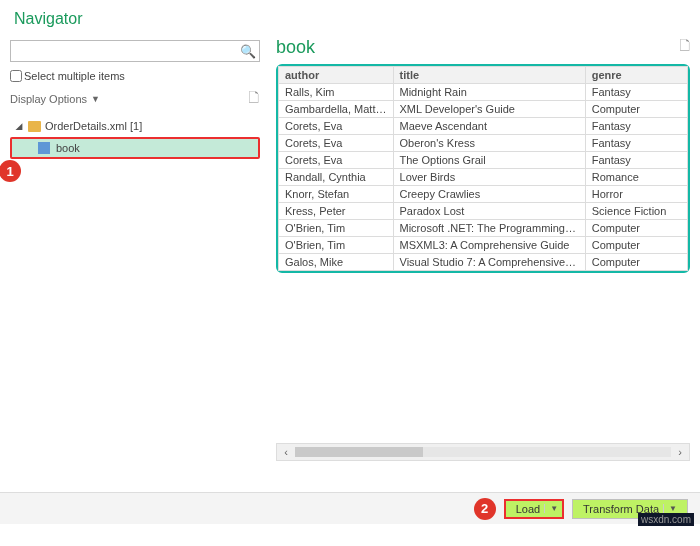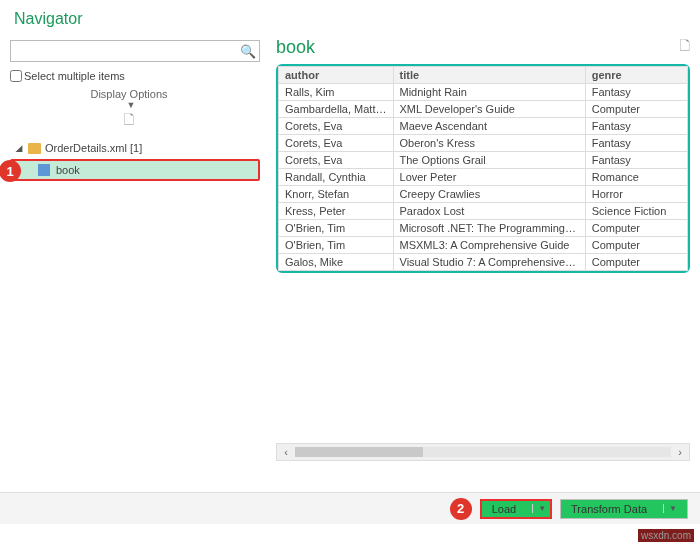--- a/index.html
+++ b/index.html
@@ -7,21 +7,21 @@
 .window { position: absolute; inset: 0; display: flex; flex-direction: column; }
 .topbar { padding: 10px 14px 6px 14px; }
 .title { color: #1a9a5c; font-size: 16px; font-weight: 400; }
 .main { display: flex; flex: 1; overflow: hidden; }
 .left { width: 270px; padding: 6px 10px 0 10px; position: relative; }
 .searchbox { display: flex; border: 1px solid #bbb; height: 22px; margin-bottom: 8px; align-items: center; }
 .searchbox input { flex: 1; border: none; outline: none; padding: 2px 6px; font-size: 11px; }
 .searchbox .mag { width: 22px; text-align: center; color: #1a9a5c; font-size: 13px; }
 .row-opt { display: flex; align-items: center; gap: 2px; margin: 4px 0; }
 .row-opt input[type=checkbox] { width: 12px; height: 12px; }
-.disp-row { display: flex; align-items: center; margin: 6px 12px 8px 0; flex-direction: column; }
+.disp-row { display: flex; align-items: center; margin: 6px 1px 8px 0; }
 .disp-row .lab { color: #666; }
 .disp-row .dd { color: #666; margin-left: 4px; font-size: 9px; }
 .disp-row .spacer { flex: 1; }
 .docicon { color: #888; font-size: 13px; }
 .tree { }
 .tree .node { display: flex; align-items: center; gap: 4px; padding: 2px 4px; }
 .tree .caret { font-size: 9px; color: #555; width: 10px; text-align: center; }
 .tree .fold { width: 13px; height: 11px; background: #e9b54a; border-radius: 1px; display: inline-block; }
 .tree .sel { margin-top: 3px; background: #c4ead8; border: 2px solid #eb2f2f; border-radius: 2px; padding: 3px 6px; display: flex; align-items: center; gap: 6px; position: relative; }
 .tree .sel .tbl { width: 12px; height: 12px; background: #5e97d6; display: inline-block; }
@@ -35,25 +35,25 @@
 th, td { border: 1px solid #dcdcdc; padding: 2px 6px; text-align: left; font-size: 11px; color: #444; white-space: nowrap; overflow: hidden; text-overflow: ellipsis; height: 17px; }
 th { background: #f2f2f2; font-weight: 600; color: #555; }
 col.c1 { width: 28%; }
 col.c2 { width: 47%; }
 col.c3 { width: 25%; }
 .hscroll { margin-top: 170px; height: 18px; background: #f0f0f0; border: 1px solid #ddd; display: flex; align-items: center; }
 .hscroll .arrow { width: 18px; text-align: center; color: #666; font-size: 11px; }
 .hscroll .track { flex: 1; height: 10px; background: #e6e6e6; position: relative; }
 .hscroll .thumb { position: absolute; left: 0; width: 34%; top: 0; bottom: 0; background: #c9c9c9; }
 .footer { position: absolute; left: 0; right: 0; bottom: 22px; height: 32px; background: #f4f4f4; border-top: 1px solid #ddd; display: flex; align-items: center; justify-content: flex-end; padding: 0 12px; gap: 8px; }
-.btn { border: 1px solid #bfbfbf; background: #22c55e; padding: 3px 10px; font-size: 11px; color: #333; display: flex; align-items: center; gap: 16px; }
+.btn { border: 1px solid #bfbfbf; background: #bef264; padding: 3px 10px; font-size: 11px; color: #333; display: flex; align-items: center; gap: 4px; }
 .btn.load { border: 2px solid #eb2f2f; padding: 2px 4px 2px 10px; }
 .btn .dd { font-size: 8px; color: #555; border-left: 1px solid #ccc; padding-left: 5px; }
 .callout2 { width: 22px; height: 22px; background: #e0352a; color: #fff; border-radius: 50%; display: flex; align-items: center; justify-content: center; font-weight: bold; font-size: 13px; }
-.watermark { position: absolute; right: 6px; bottom: 4px; font-size: 10px; color: #999; background: #7f1d1d; padding: 1px 3px; }
+.watermark { position: absolute; right: 6px; bottom: 20px; font-size: 10px; color: #999; background: #0f172a; padding: 1px 3px; }
 </style>
 </head>
 <body>
 
 <div class="window">
   <div class="topbar">
     <div class="title">Navigator</div>
   </div>
 
   <div class="main">
@@ -134,21 +134,21 @@
                 <td>Oberon's Kress</td>
                 <td>Fantasy</td>
               </tr>
               <tr>
                 <td>Corets, Eva</td>
                 <td>The Options Grail</td>
                 <td>Fantasy</td>
               </tr>
               <tr>
                 <td>Randall, Cynthia</td>
-                <td>Lover Peter</td>
+                <td>Lover Birds</td>
                 <td>Romance</td>
               </tr>
               <tr>
                 <td>Knorr, Stefan</td>
                 <td>Creepy Crawlies</td>
                 <td>Horror</td>
               </tr>
               <tr>
                 <td>Kress, Peter</td>
                 <td>Paradox Lost</td>

